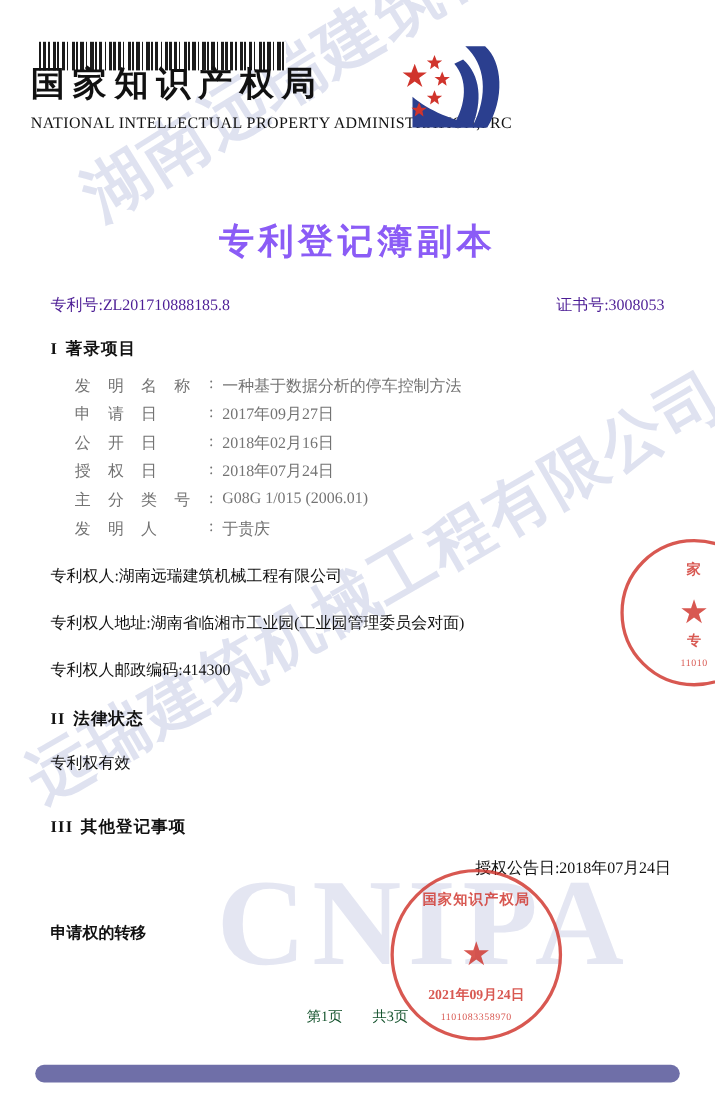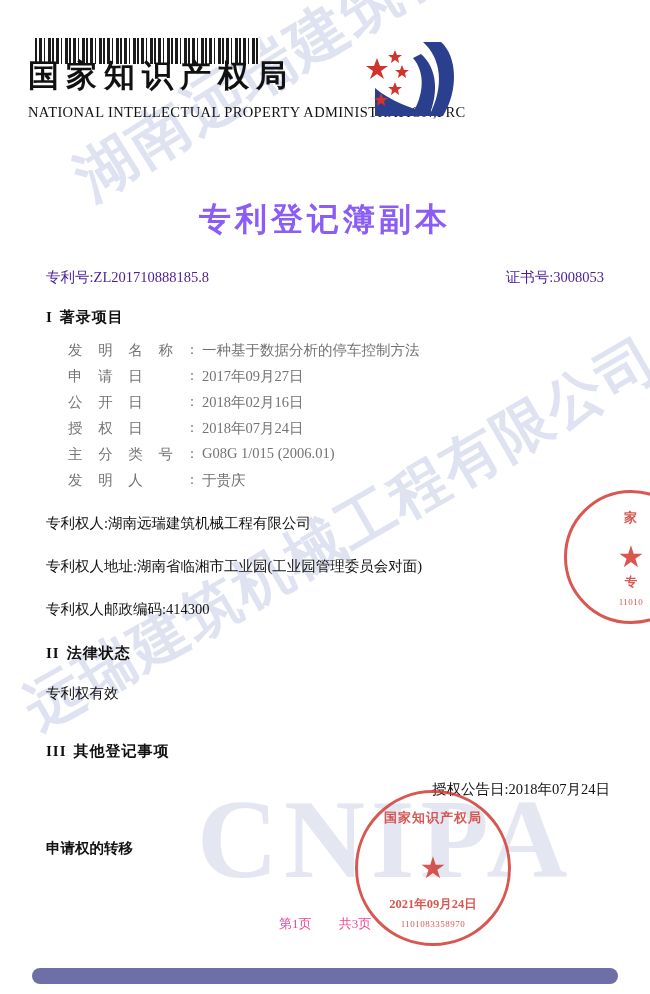--- a/index.html
+++ b/index.html
@@ -242,21 +242,21 @@
     letter-spacing: 0.5px;
   }
 
   
   .footer {
     position: absolute;
     left: 0; right: 0;
     top: 915px;
     text-align: center;
     font-size: 13px;
-    color: #ec4899;
+    color: #14532d;
     z-index: 3;
   }
   .footer span { margin: 0 12px; }
 
   .bottom-bar {
     position: absolute;
     left: 32px;
     right: 32px;
     top: 968px;
     height: 16px;

